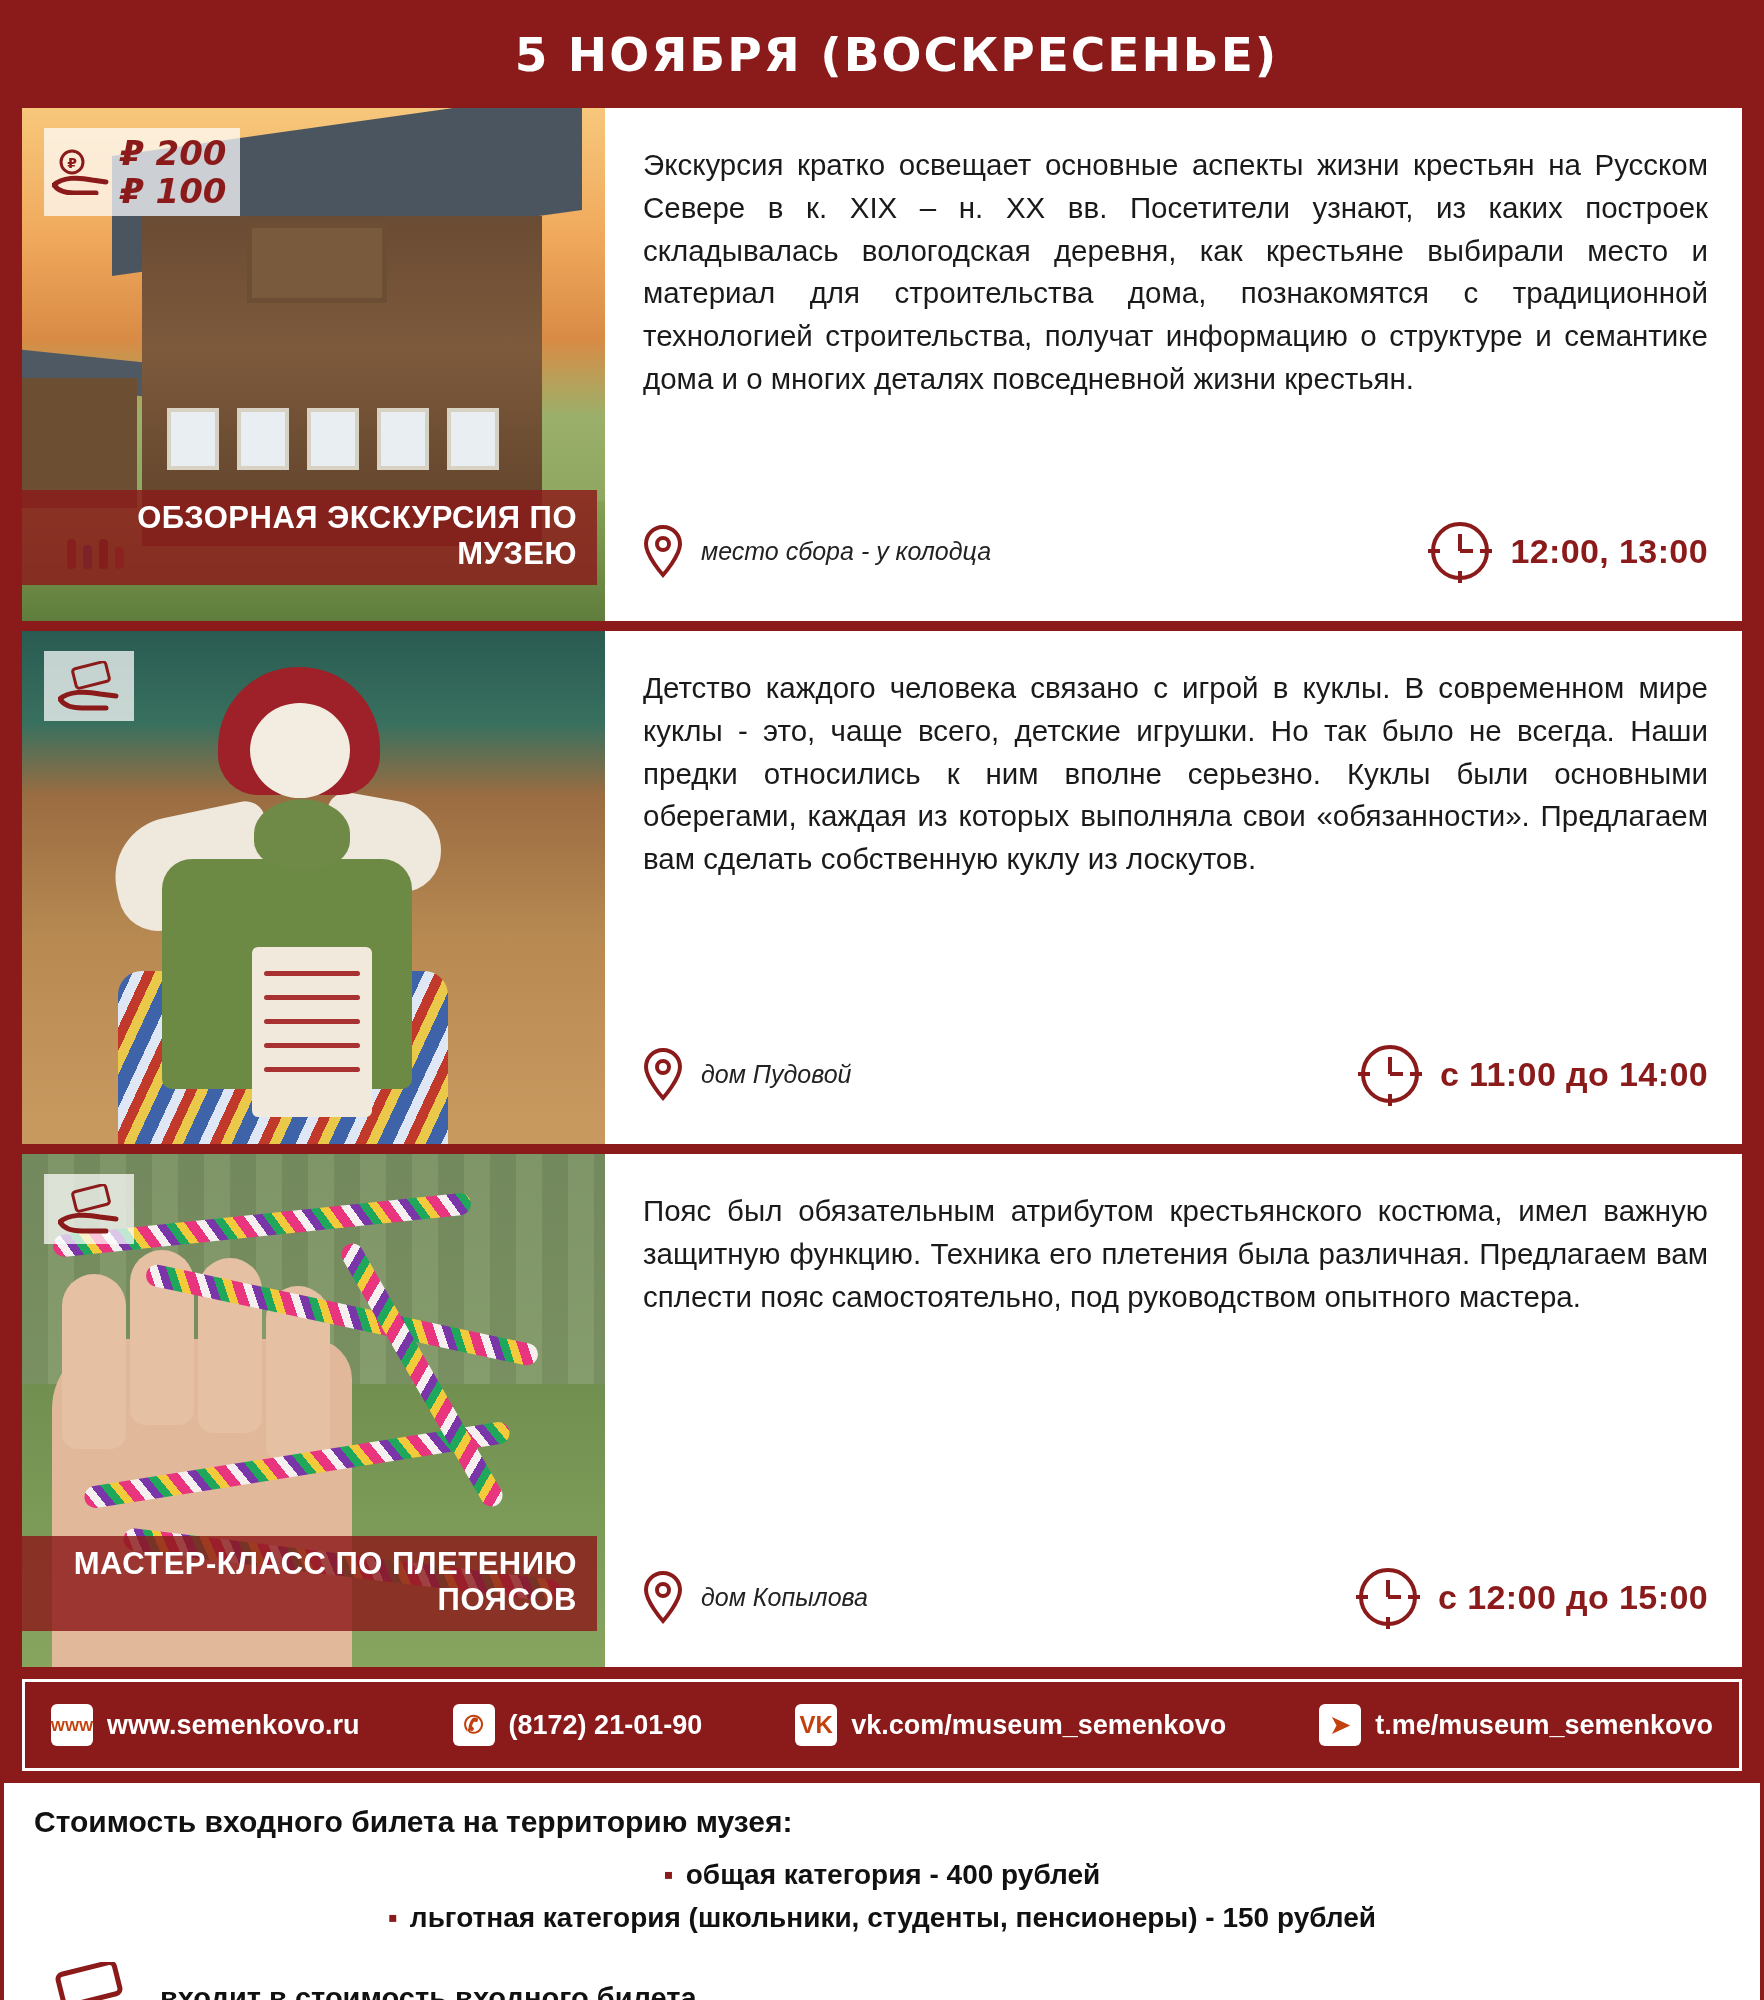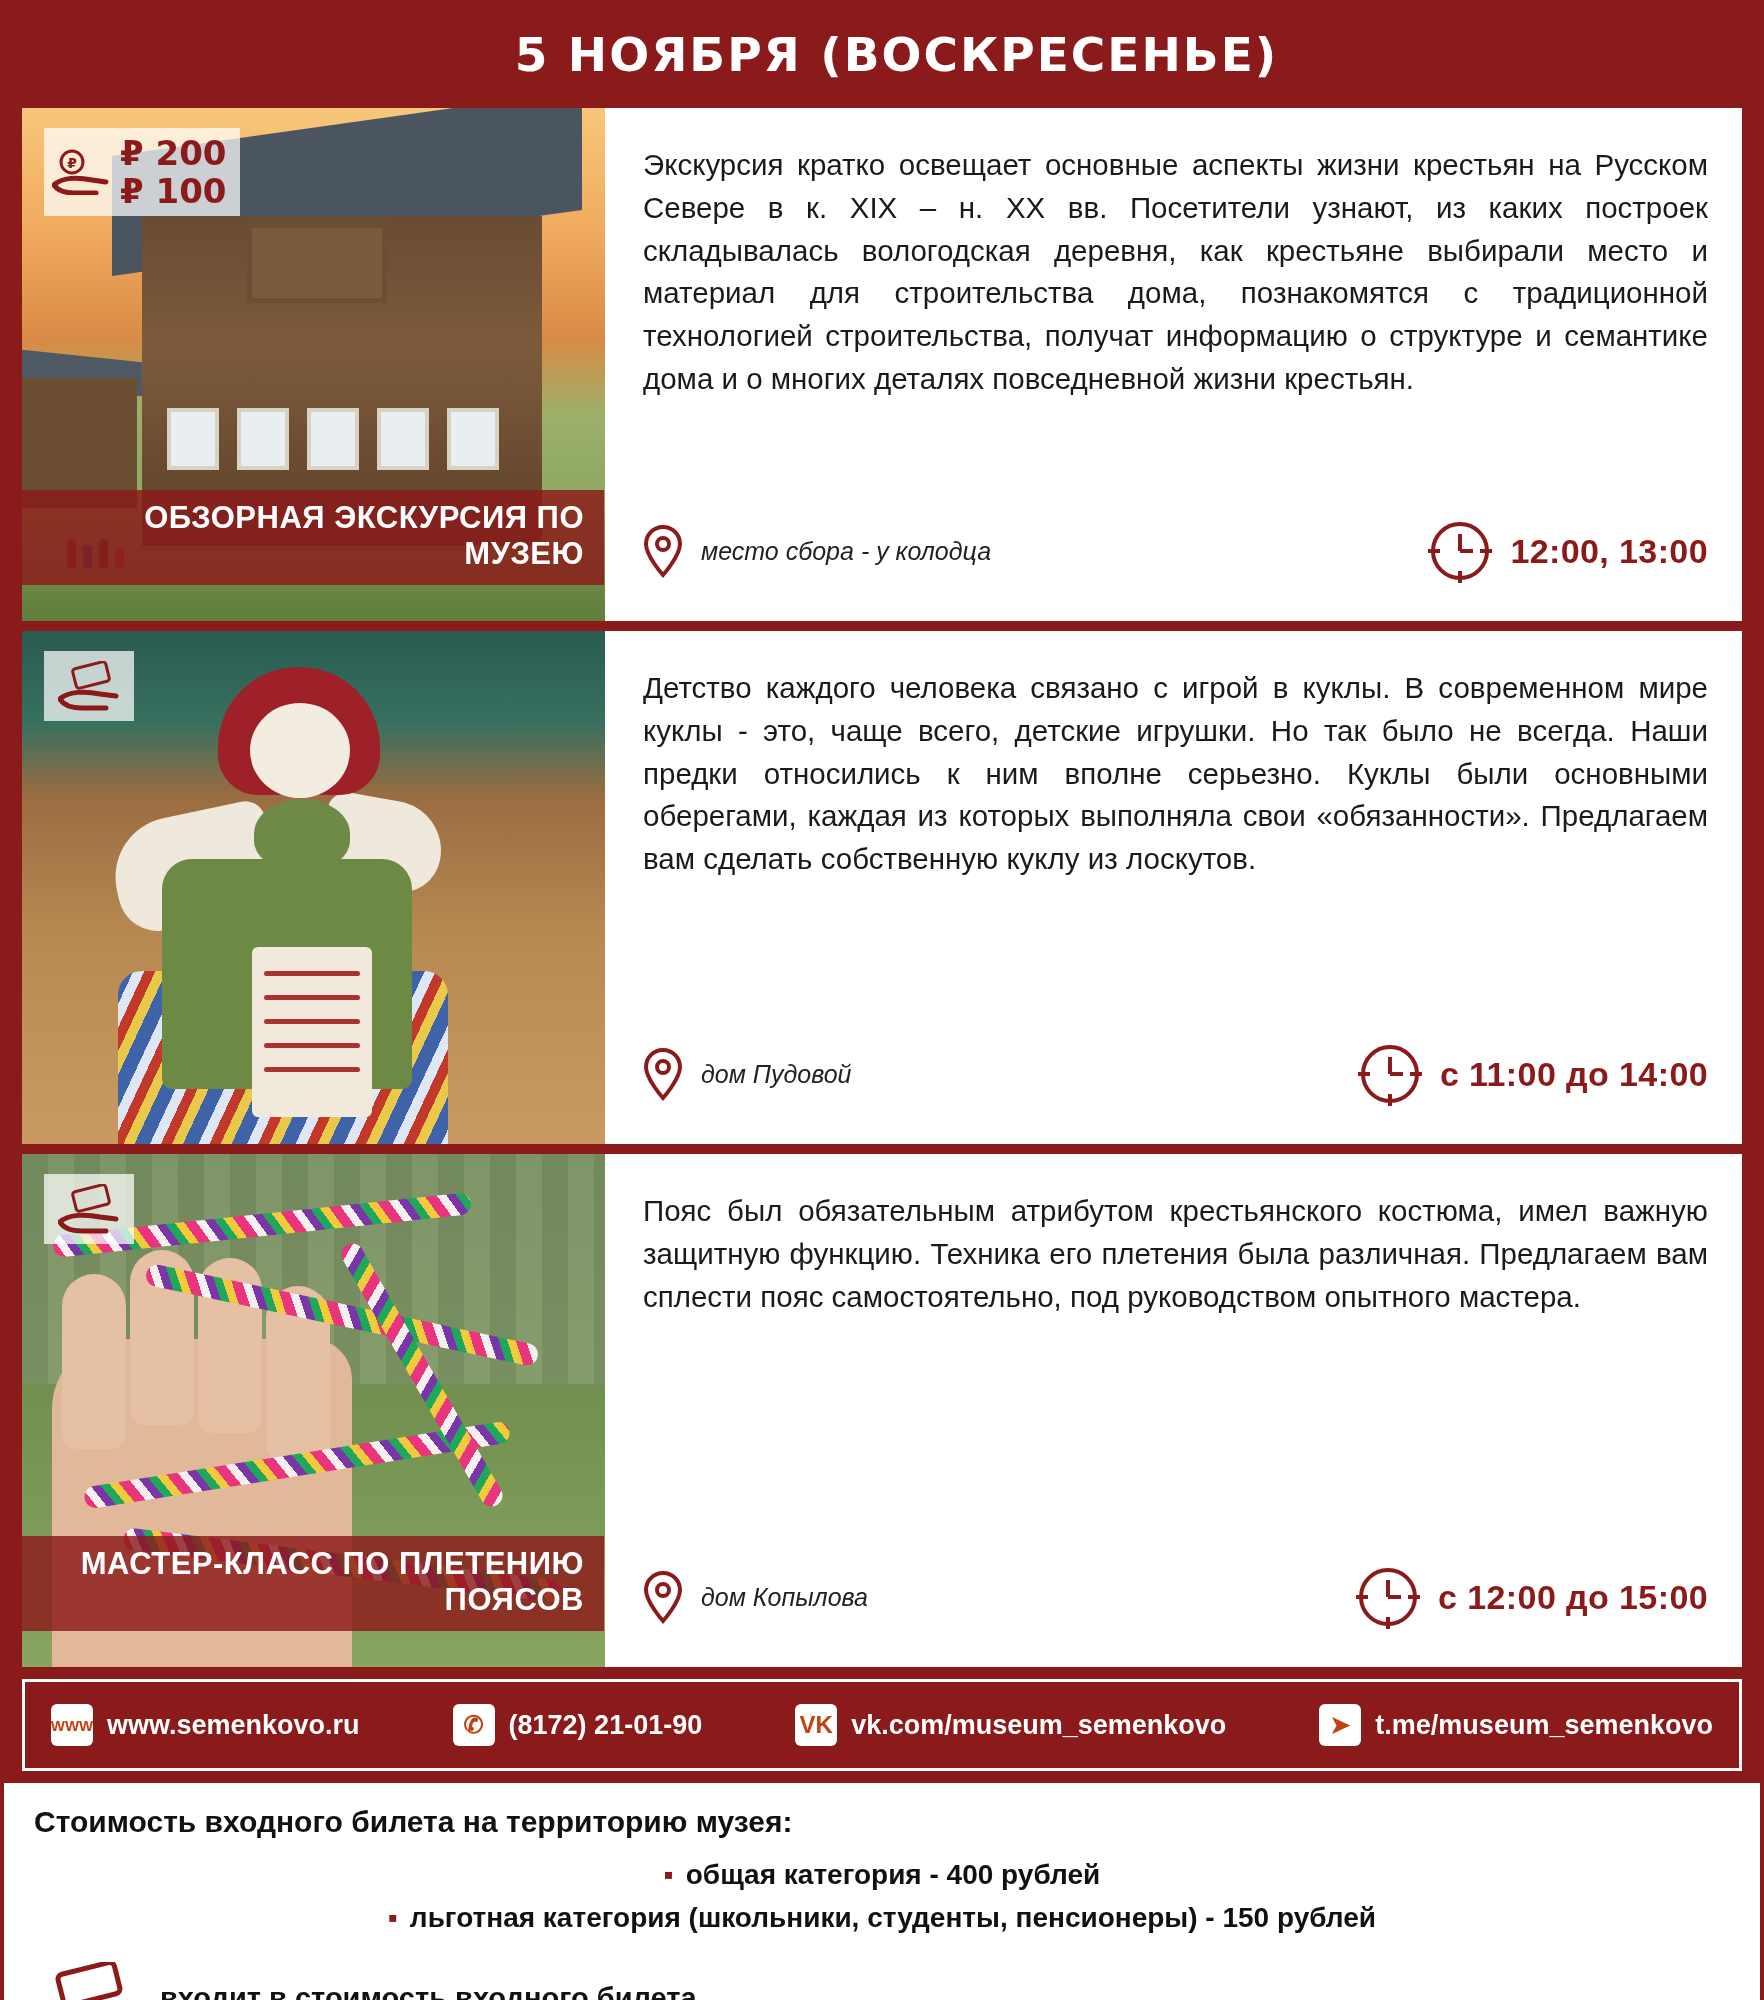--- a/index.html
+++ b/index.html
@@ -234,21 +234,21 @@
   }
   .braid {
     position: absolute;
     height: 22px;
     border-radius: 12px;
     background: repeating-linear-gradient(60deg,
       #e8357d 0 10px, #f5f0ef 10px 18px, #7a36a8 18px 26px, #1fa85c 26px 34px, #f2ca3a 34px 42px);
   }
   .thumb-caption {
     position: absolute;
-    right: 1px; bottom: 36px;
+    right: 8px; bottom: 36px;
     background: rgba(139,26,26,.82);
     color: #ffffff;
     font-weight: bold;
     font-size: 31px;
     line-height: 1.18;
     text-align: right;
     padding: 10px 20px 12px 26px;
     letter-spacing: .5px;
   }
   .price-badge {
@@ -259,20 +259,21 @@
     gap: 10px;
     background: rgba(255,255,255,.72);
     padding: 6px 14px 6px 8px;
   }
   .price-badge .amounts {
     color: #8b1a1a;
     font-weight: bold;
     font-size: 34px;
     line-height: 1.12;
     font-family: "DejaVu Sans", sans-serif;
+    font-style: italic;
   }
   .ticket-badge {
     position: absolute;
     left: 22px; top: 20px;
     background: rgba(255,255,255,.72);
     padding: 10px 14px;
     display: flex;
     align-items: center;
   }
   

